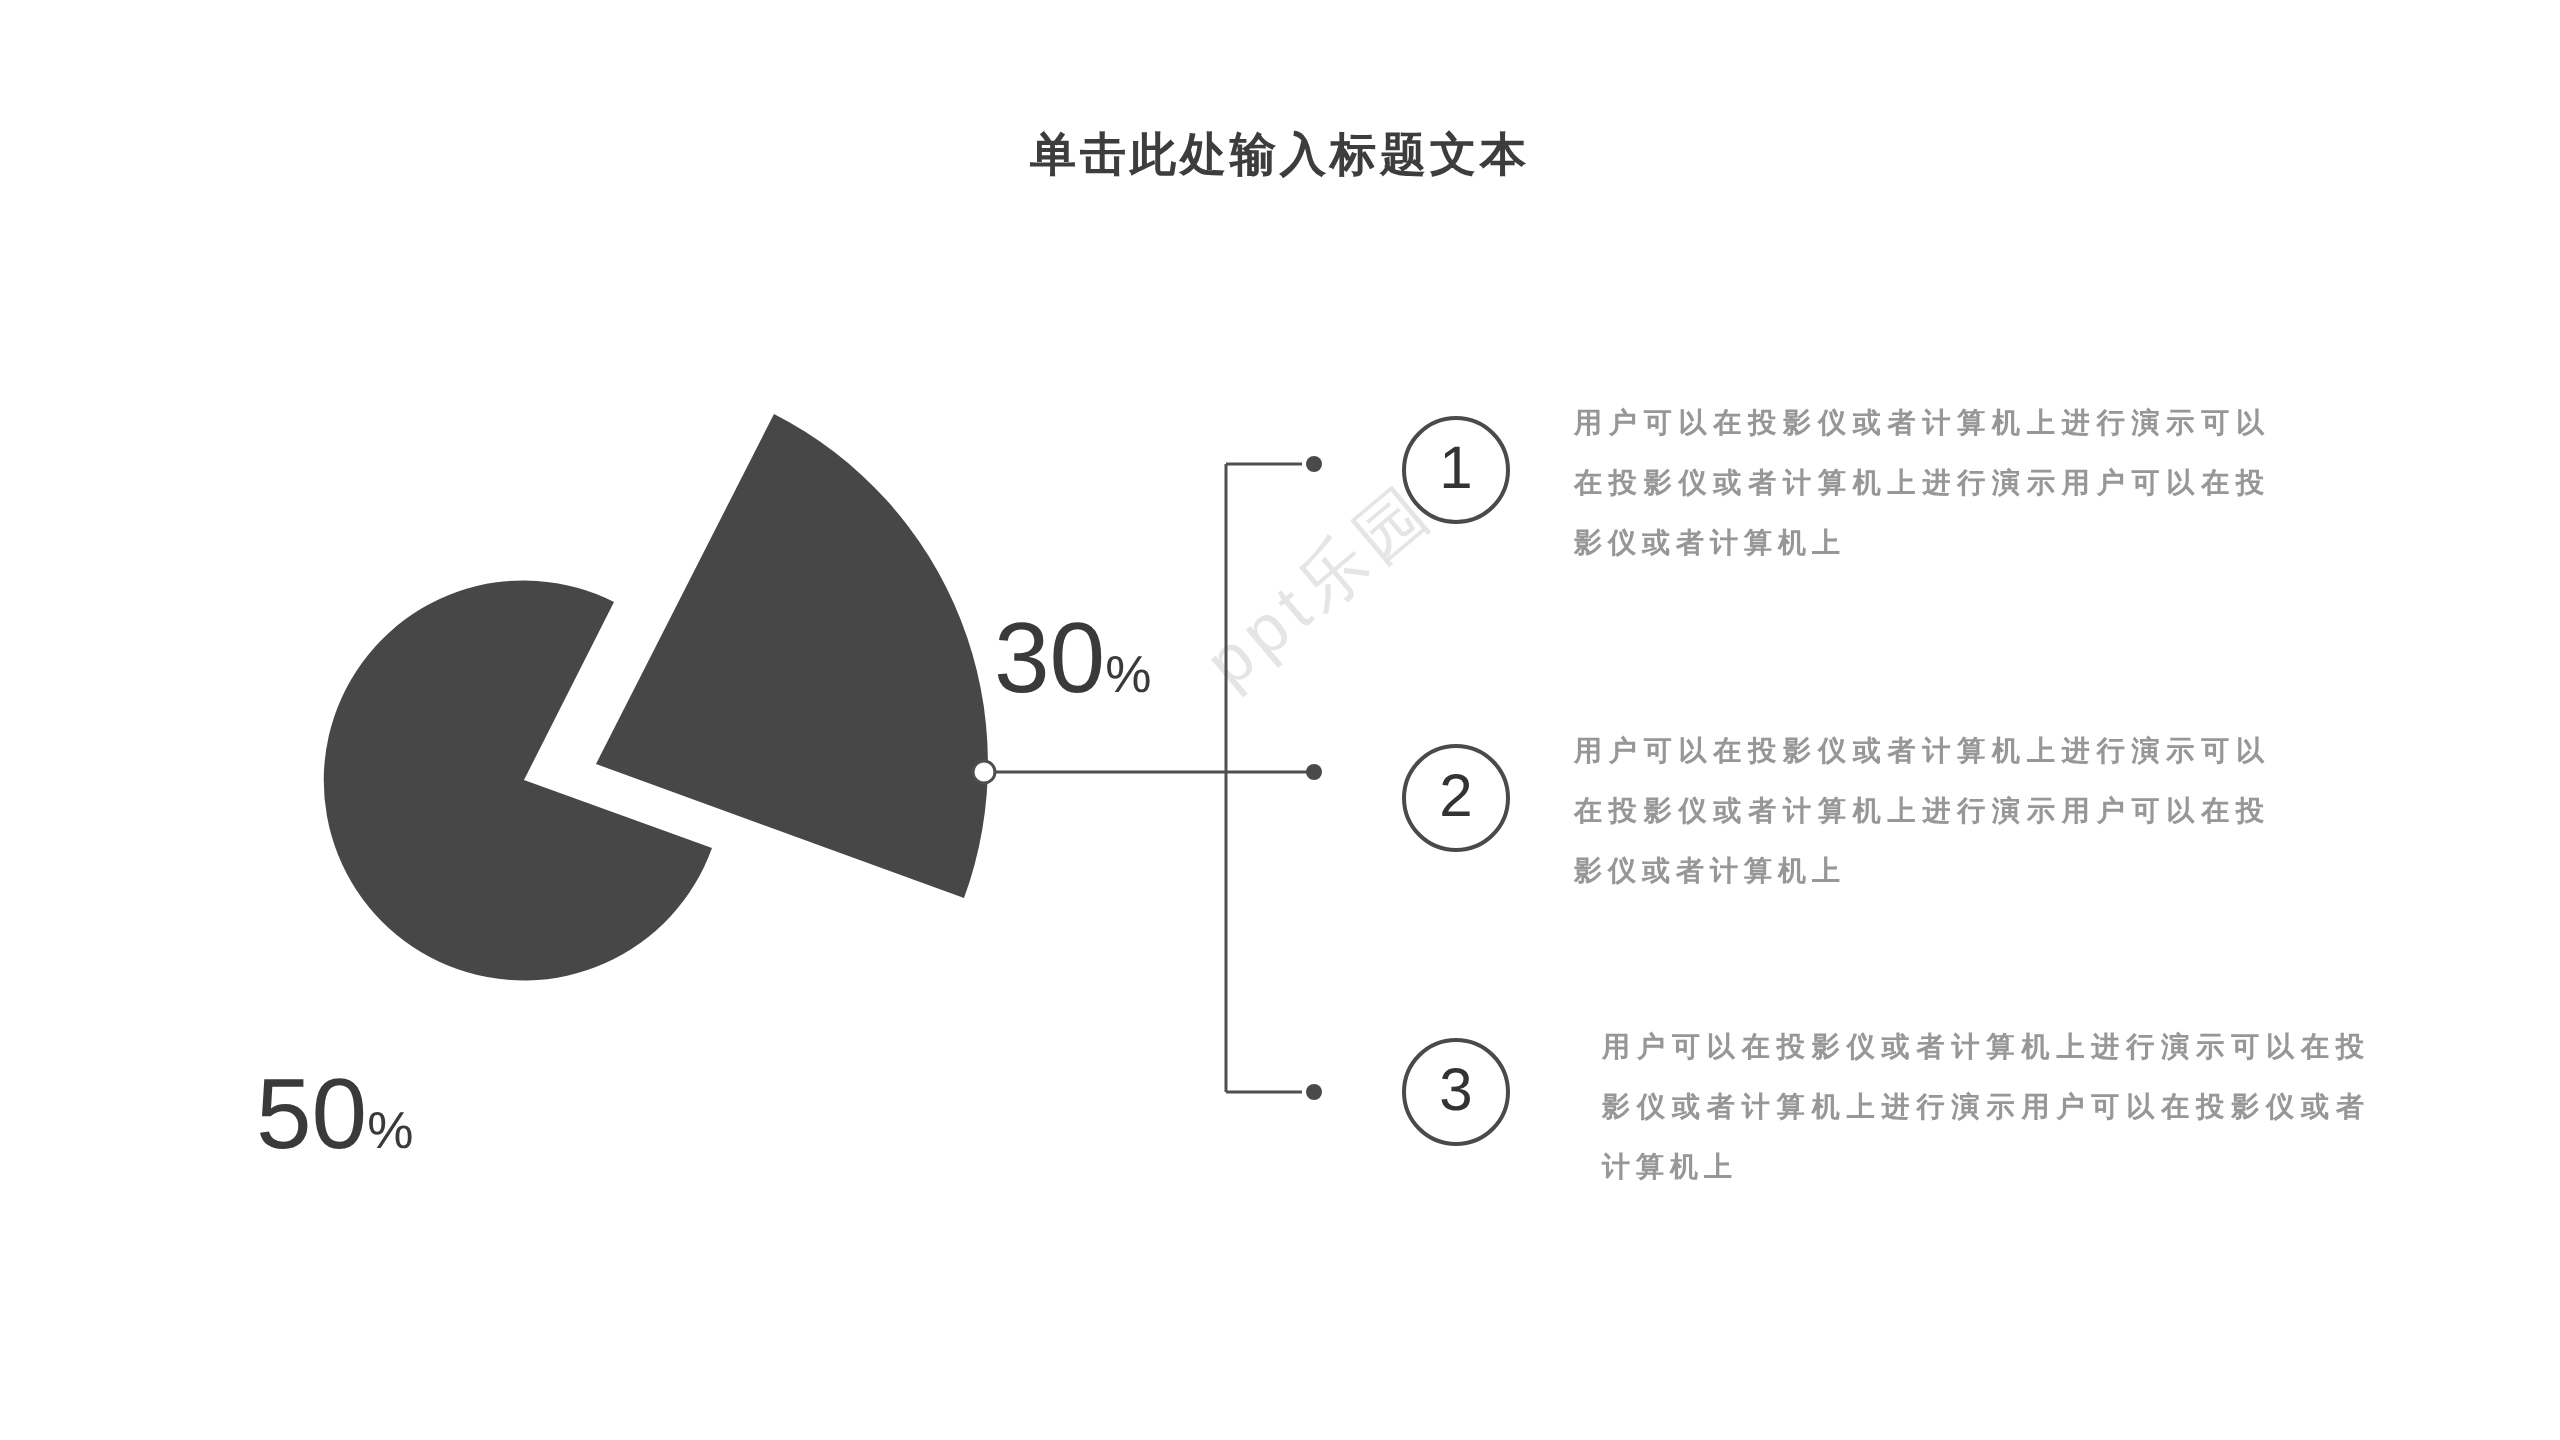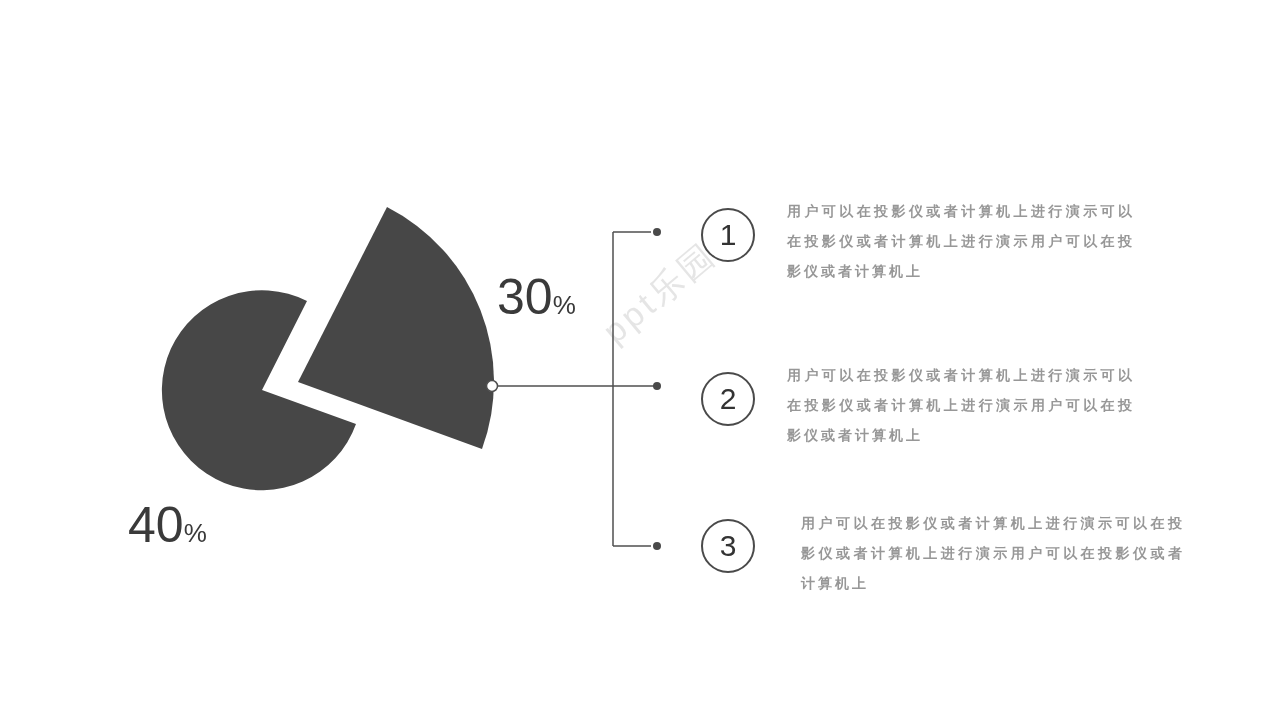--- a/index.html
+++ b/index.html
@@ -5,21 +5,21 @@
   html,body{margin:0;padding:0;background:#ffffff;}
   body{width:1280px;height:720px;overflow:hidden;
        font-family:"Liberation Sans","DejaVu Sans",sans-serif;}
   .slide{position:relative;width:1280px;height:720px;background:#ffffff;}
 
   .slide-title{position:absolute;left:0;top:62px;width:100%;text-align:center;
        font-size:23px;font-weight:bold;letter-spacing:2px;color:#3d3d3d;}
 
   .chart-layer{position:absolute;left:0;top:0;width:1280px;height:720px;}
 
-  .pct-label{position:absolute;color:#3a3a3a;font-weight:200;white-space:nowrap;}
+  .pct-label{position:absolute;color:#3a3a3a;font-weight:200;white-space:nowrap;margin-top:32px;}
   .pct-label .num{font-size:50px;line-height:1;}
   .pct-label .sign{font-size:26px;}
   .label-30{left:497px;top:272px;}
   .label-70{left:128px;top:500px;}
 
   .badge{position:absolute;width:54px;height:54px;border:2px solid #4a4a4a;
        border-radius:50%;display:flex;align-items:center;justify-content:center;
        font-size:30px;font-weight:300;color:#333;background:#fff;box-sizing:border-box;}
   .b1{left:701px;top:208px;}
   .b2{left:701px;top:372px;}
@@ -34,20 +34,21 @@
   .watermark{position:absolute;left:545px;top:270px;width:230px;
        transform:rotate(-40deg);transform-origin:center;
        font-size:34px;color:rgba(160,160,160,0.28);letter-spacing:4px;
        pointer-events:none;text-align:center;}
 </style>
 </head>
 <body>
 
 <div class="slide">
 
+  <div class="slide-title">单击此处输入标题文本</div>
 
   <div class="watermark">ppt乐园</div>
 
   <svg class="chart-layer" viewBox="0 0 1280 720" xmlns="http://www.w3.org/2000/svg">
 
     <path d="M 262 390 L 356 424 A 100 100 0 1 1 307 301 Z" fill="#474747"></path>
 
     <path d="M 298 382 L 387 207 A 196 196 0 0 1 482 449 Z" fill="#474747"></path>
 
     <circle cx="492" cy="386" r="5.5" fill="#ffffff" stroke="#4f4f4f" stroke-width="1.5"></circle>
@@ -63,21 +64,21 @@
     <circle cx="657" cy="232" r="4" fill="#4a4a4a"></circle>
     <circle cx="657" cy="386" r="4" fill="#4a4a4a"></circle>
     <circle cx="657" cy="546" r="4" fill="#4a4a4a"></circle>
   </svg>
 
   <div class="pct-label label-30">
     <span class="num">30</span><span class="sign">%</span>
   </div>
 
   <div class="pct-label label-70">
-    <span class="num">40</span><span class="sign">%</span>
+    <span class="num">50</span><span class="sign">%</span>
   </div>
 
   <div class="badge b1">
     <span>1</span>
   </div>
   <div class="desc d1">用户可以在投影仪或者计算机上进行演示可以在投影仪或者计算机上进行演示用户可以在投影仪或者计算机上</div>
 
   <div class="badge b2">
     <span>2</span>
   </div>

